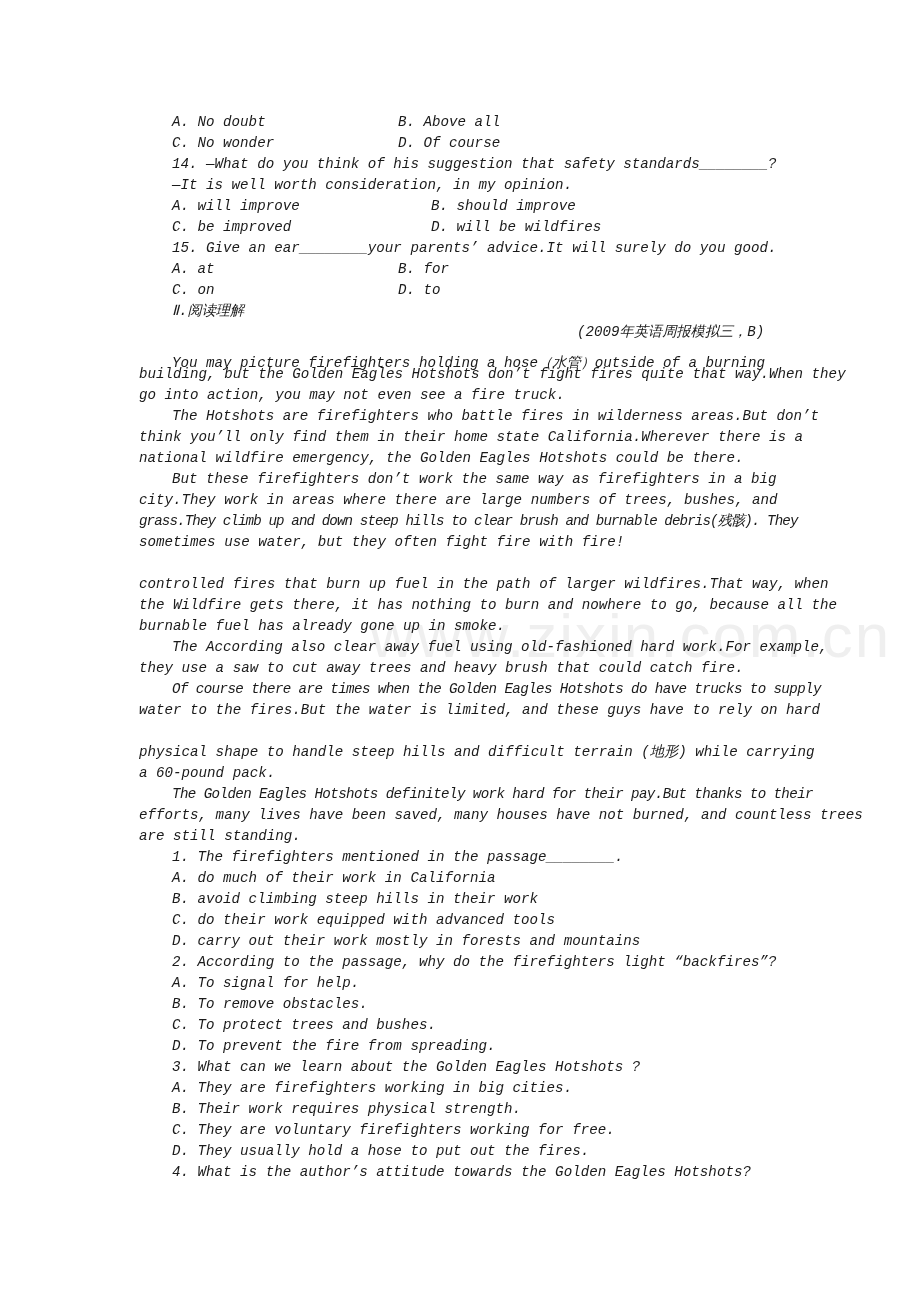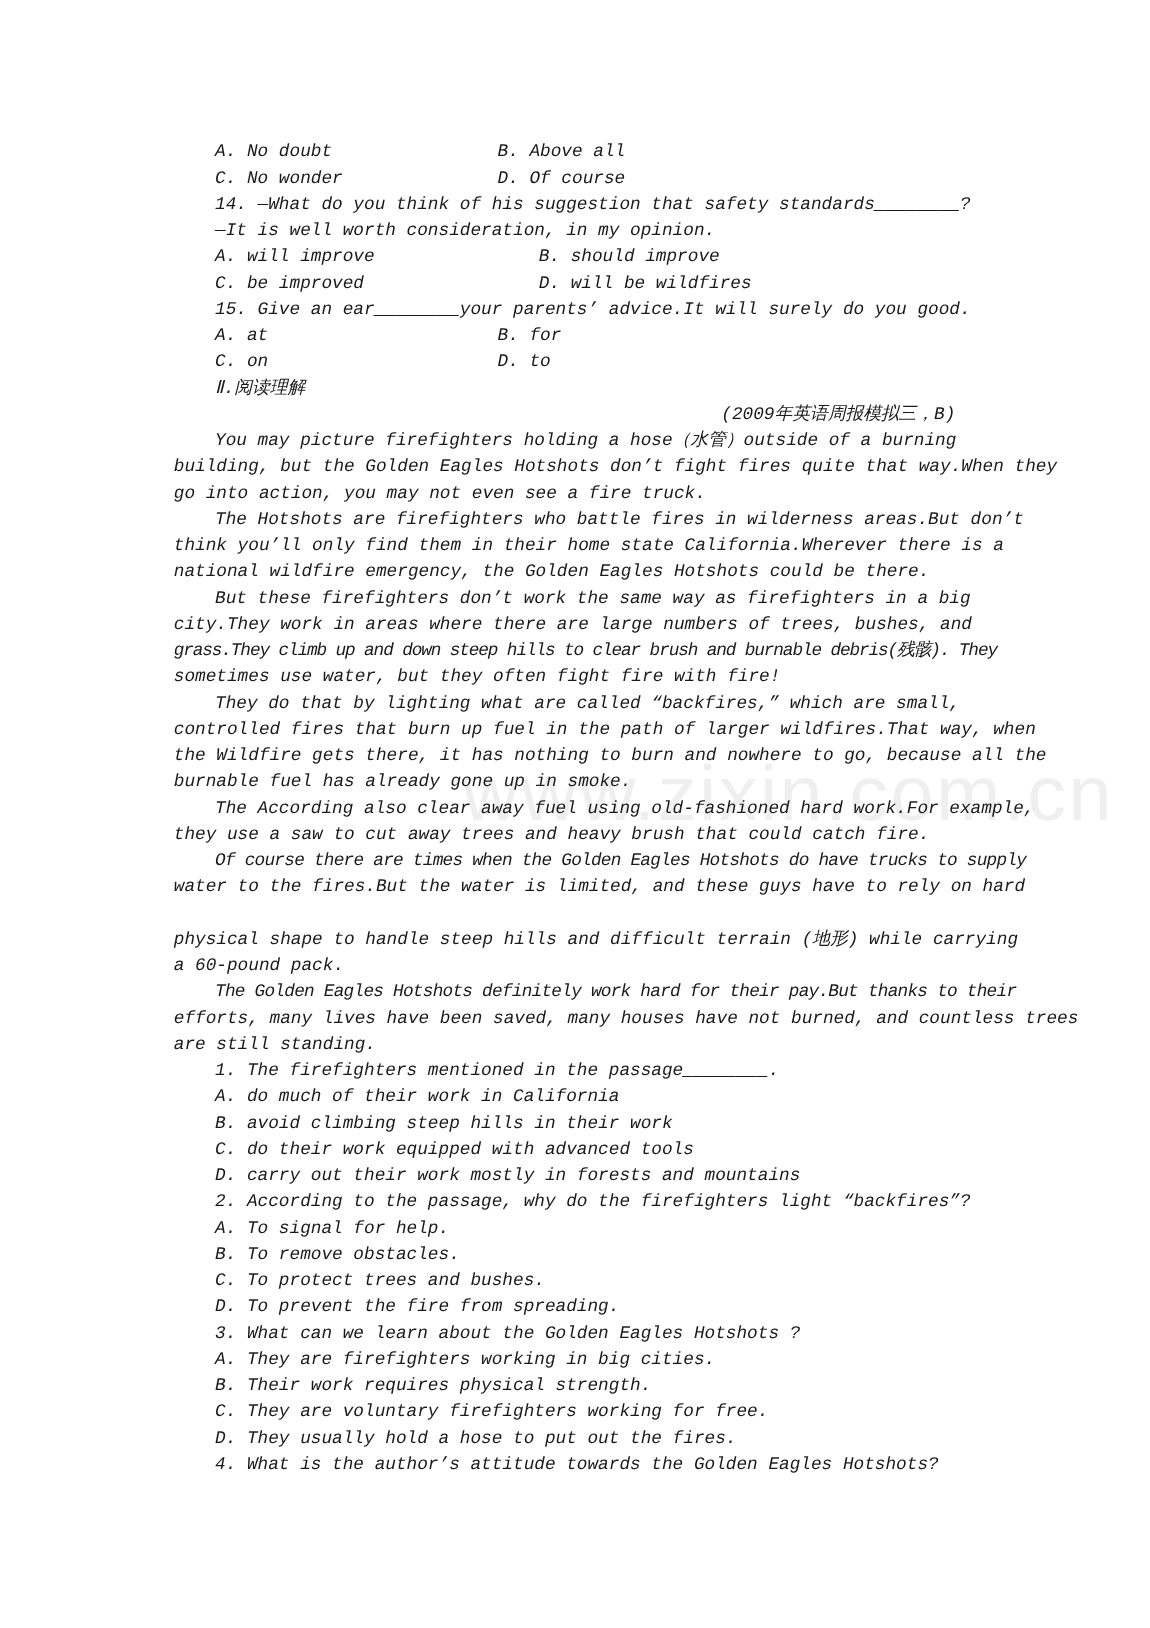--- a/index.html
+++ b/index.html
@@ -36,31 +36,30 @@
 
   <div class="line" style="left:172px;top:238px">15. Give an ear________your parents’ advice.It will surely do you good.</div>
   <div class="line" style="left:172px;top:259px">A. at</div>
   <div class="line" style="left:398px;top:259px">B. for</div>
   <div class="line" style="left:172px;top:280px">C. on</div>
   <div class="line" style="left:398px;top:280px">D. to</div>
 
   <div class="line" style="left:172px;top:301px">Ⅱ.阅读理解</div>
   <div class="line" style="left:577px;top:322px">(2009年英语周报模拟三，B)</div>
 
-  <div class="line" style="left:172px;top:343px">You may picture firefighters holding a hose（水管）outside of a burning</div>
+  <div class="line" style="left:172px;top:353px">You may picture firefighters holding a hose（水管）outside of a burning</div>
   <div class="line" style="left:139px;top:364px">building, but the Golden Eagles Hotshots don’t fight fires quite that way.When they</div>
   <div class="line" style="left:139px;top:385px">go into action, you may not even see a fire truck.</div>
   <div class="line" style="left:172px;top:406px">The Hotshots are firefighters who battle fires in wilderness areas.But don’t</div>
   <div class="line" style="left:139px;top:427px">think you’ll only find them in their home state California.Wherever there is a</div>
   <div class="line" style="left:139px;top:448px">national wildfire emergency, the Golden Eagles Hotshots could be there.</div>
   <div class="line" style="left:172px;top:469px">But these firefighters don’t work the same way as firefighters in a big</div>
   <div class="line" style="left:139px;top:490px">city.They work in areas where there are large numbers of trees, bushes, and</div>
   <div class="line" style="left:139px;top:511px;letter-spacing:-0.9px">grass.They climb up and down steep hills to clear brush and burnable debris(残骸). They</div>
   <div class="line" style="left:139px;top:532px">sometimes use water, but they often fight fire with fire!</div>
-  <div class="line" style="left:172px;top:553px">They do that by lighting what are called “backfires,” which are small,</div>
   <div class="line" style="left:139px;top:574px">controlled fires that burn up fuel in the path of larger wildfires.That way, when</div>
   <div class="line" style="left:139px;top:595px">the Wildfire gets there, it has nothing to burn and nowhere to go, because all the</div>
   <div class="line" style="left:139px;top:616px">burnable fuel has already gone up in smoke.</div>
   <div class="line" style="left:172px;top:637px">The According also clear away fuel using old-fashioned hard work.For example,</div>
   <div class="line" style="left:139px;top:658px">they use a saw to cut away trees and heavy brush that could catch fire.</div>
   <div class="line" style="left:172px;top:679px;letter-spacing:-0.6px">Of course there are times when the Golden Eagles Hotshots do have trucks to supply</div>
   <div class="line" style="left:139px;top:700px">water to the fires.But the water is limited, and these guys have to rely on hard</div>
   <div class="line" style="left:139px;top:742px">physical shape to handle steep hills and difficult terrain (地形) while carrying</div>
   <div class="line" style="left:139px;top:763px">a 60-pound pack.</div>
   <div class="line" style="left:172px;top:784px;letter-spacing:-0.6px">The Golden Eagles Hotshots definitely work hard for their pay.But thanks to their</div>

